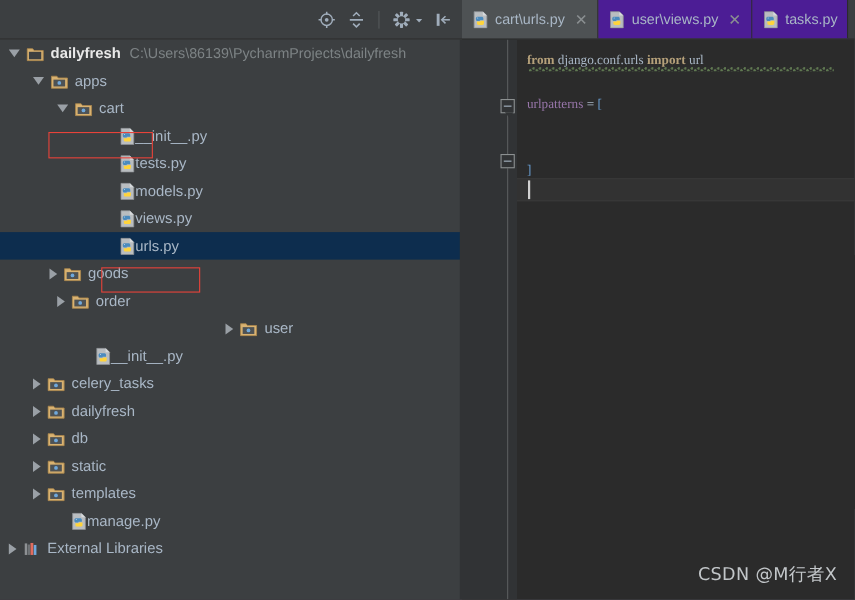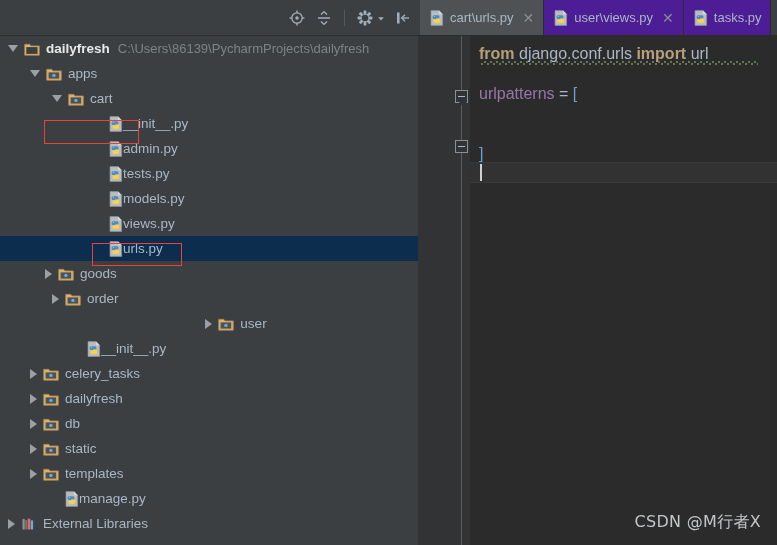--- a/index.html
+++ b/index.html
@@ -155,22 +155,22 @@
     content: ""; position: absolute;
     left: 3px; top: 11px;
     border-left: 4px solid transparent;
     border-right: 4px solid transparent;
     border-top: 5px solid #313335;
     box-shadow: none;
   }
   .fold.end { }
   .code {
     flex: 1; position: relative;
-    font-family: Liberation Sans, sans-serif;
-    font-size: 16px;
+    font-family: Liberation Serif, serif;
+    font-size: 12px;
   }
   .cline {
     position: absolute; left: 9px;
     height: 20px; line-height: 20px;
     white-space: pre;
   }
   .cur-line {
     position: absolute; left: 0; right: 0;
     height: 21px;
     background: #323232;
@@ -340,31 +340,20 @@
         </div>
         <div class="row" style="padding-left: 96px;">
           <span class="arrow none"></span>
           <svg class="pyicon" viewBox="0 0 14 16">
     <path d="M1 0.6 H9 L12.6 4.2 V15.4 H1 Z" fill="#b9bdc0" stroke="#8d9194" stroke-width="0.7"></path>
     <path d="M9 0.6 L12.6 4.2 H9 Z" fill="#d7dadc"></path>
     <path d="M4.6 5.2 h3.2 c1 0 1.6 .5 1.6 1.5 v1.6 h-3.2 v.7 h-2.1 c-.9 0-1.5-.6-1.5-1.6 v-.7 c0-1 .6-1.5 2-1.5 z" fill="#4b8bbe"></path>
     <path d="M9.4 8.3 v1.6 c0 1-.6 1.5-1.6 1.5 h-3.2 c-1 0-1.6-.5-1.6-1.5 v-1.6 h3.2 v-.7 h3.2 z" fill="#ffd43b" transform="translate(0.6,1.3)"></path>
     <circle cx="4.3" cy="6.3" r="0.45" fill="#ffffff"></circle>
   </svg>
-          <span class="rlabel">admin.py</span>
-        </div>
-        <div class="row" style="padding-left: 96px;">
-          <span class="arrow none"></span>
-          <svg class="pyicon" viewBox="0 0 14 16">
-    <path d="M1 0.6 H9 L12.6 4.2 V15.4 H1 Z" fill="#b9bdc0" stroke="#8d9194" stroke-width="0.7"></path>
-    <path d="M9 0.6 L12.6 4.2 H9 Z" fill="#d7dadc"></path>
-    <path d="M4.6 5.2 h3.2 c1 0 1.6 .5 1.6 1.5 v1.6 h-3.2 v.7 h-2.1 c-.9 0-1.5-.6-1.5-1.6 v-.7 c0-1 .6-1.5 2-1.5 z" fill="#4b8bbe"></path>
-    <path d="M9.4 8.3 v1.6 c0 1-.6 1.5-1.6 1.5 h-3.2 c-1 0-1.6-.5-1.6-1.5 v-1.6 h3.2 v-.7 h3.2 z" fill="#ffd43b" transform="translate(0.6,1.3)"></path>
-    <circle cx="4.3" cy="6.3" r="0.45" fill="#ffffff"></circle>
-  </svg>
           <span class="rlabel">tests.py</span>
         </div>
         <div class="row" style="padding-left: 96px;">
           <span class="arrow none"></span>
           <svg class="pyicon" viewBox="0 0 14 16">
     <path d="M1 0.6 H9 L12.6 4.2 V15.4 H1 Z" fill="#b9bdc0" stroke="#8d9194" stroke-width="0.7"></path>
     <path d="M9 0.6 L12.6 4.2 H9 Z" fill="#d7dadc"></path>
     <path d="M4.6 5.2 h3.2 c1 0 1.6 .5 1.6 1.5 v1.6 h-3.2 v.7 h-2.1 c-.9 0-1.5-.6-1.5-1.6 v-.7 c0-1 .6-1.5 2-1.5 z" fill="#4b8bbe"></path>
     <path d="M9.4 8.3 v1.6 c0 1-.6 1.5-1.6 1.5 h-3.2 c-1 0-1.6-.5-1.6-1.5 v-1.6 h3.2 v-.7 h3.2 z" fill="#ffd43b" transform="translate(0.6,1.3)"></path>
     <circle cx="4.3" cy="6.3" r="0.45" fill="#ffffff"></circle>

